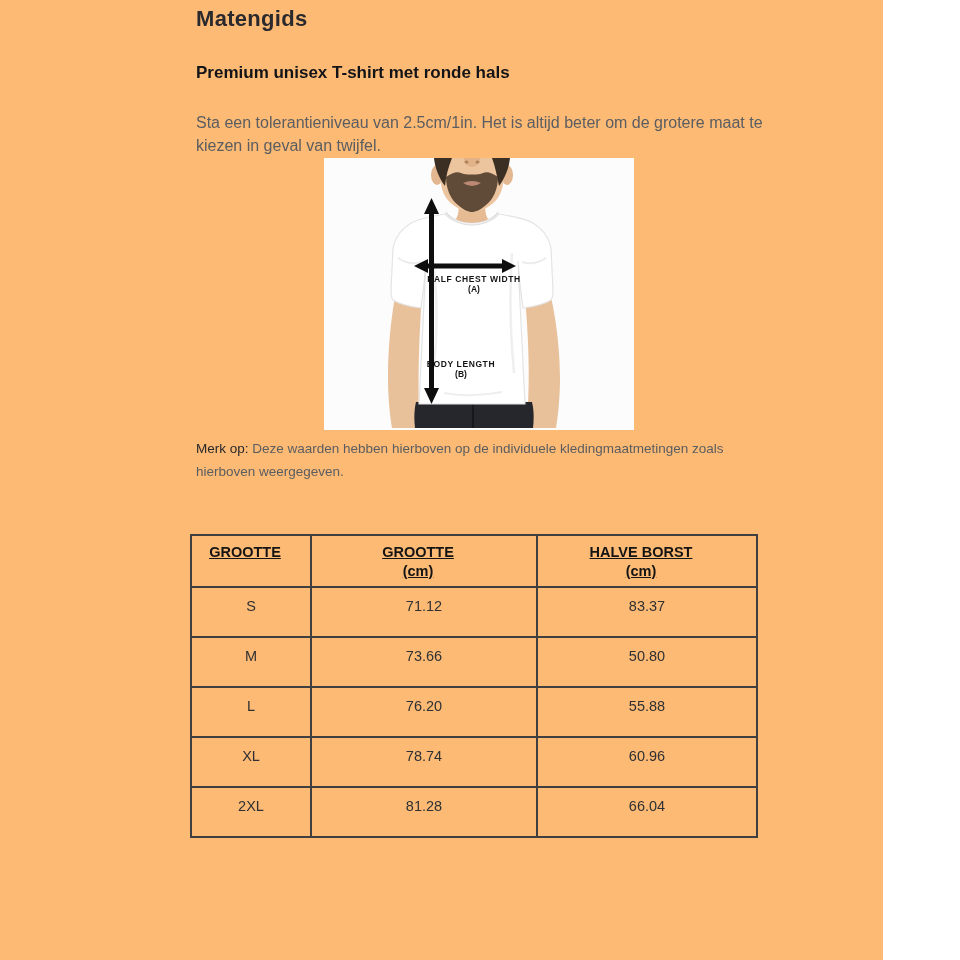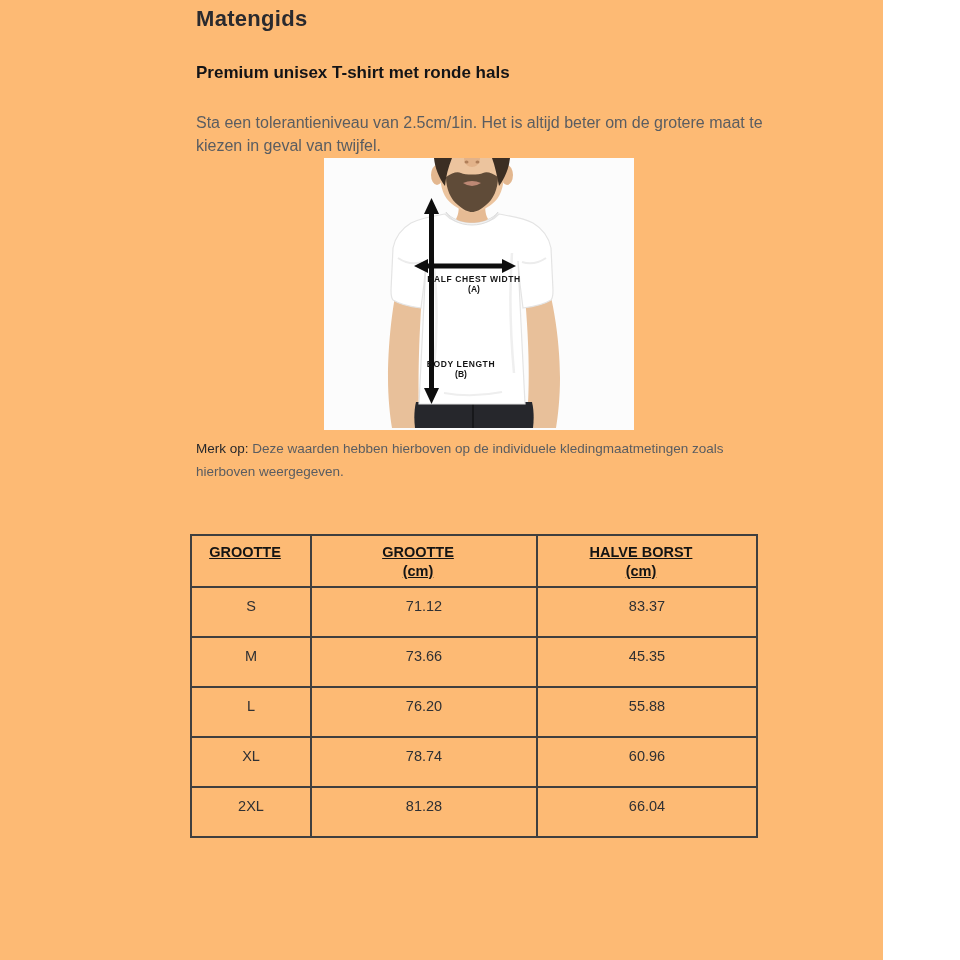--- a/index.html
+++ b/index.html
@@ -202,21 +202,21 @@
     </thead>
     <tbody>
       <tr>
         <td>S</td>
         <td>71.12</td>
         <td>83.37</td>
       </tr>
       <tr>
         <td>M</td>
         <td>73.66</td>
-        <td>45.35</td>
+        <td>50.80</td>
       </tr>
       <tr>
         <td>L</td>
         <td>76.20</td>
         <td>55.88</td>
       </tr>
       <tr>
         <td>XL</td>
         <td>78.74</td>
         <td>60.96</td>

